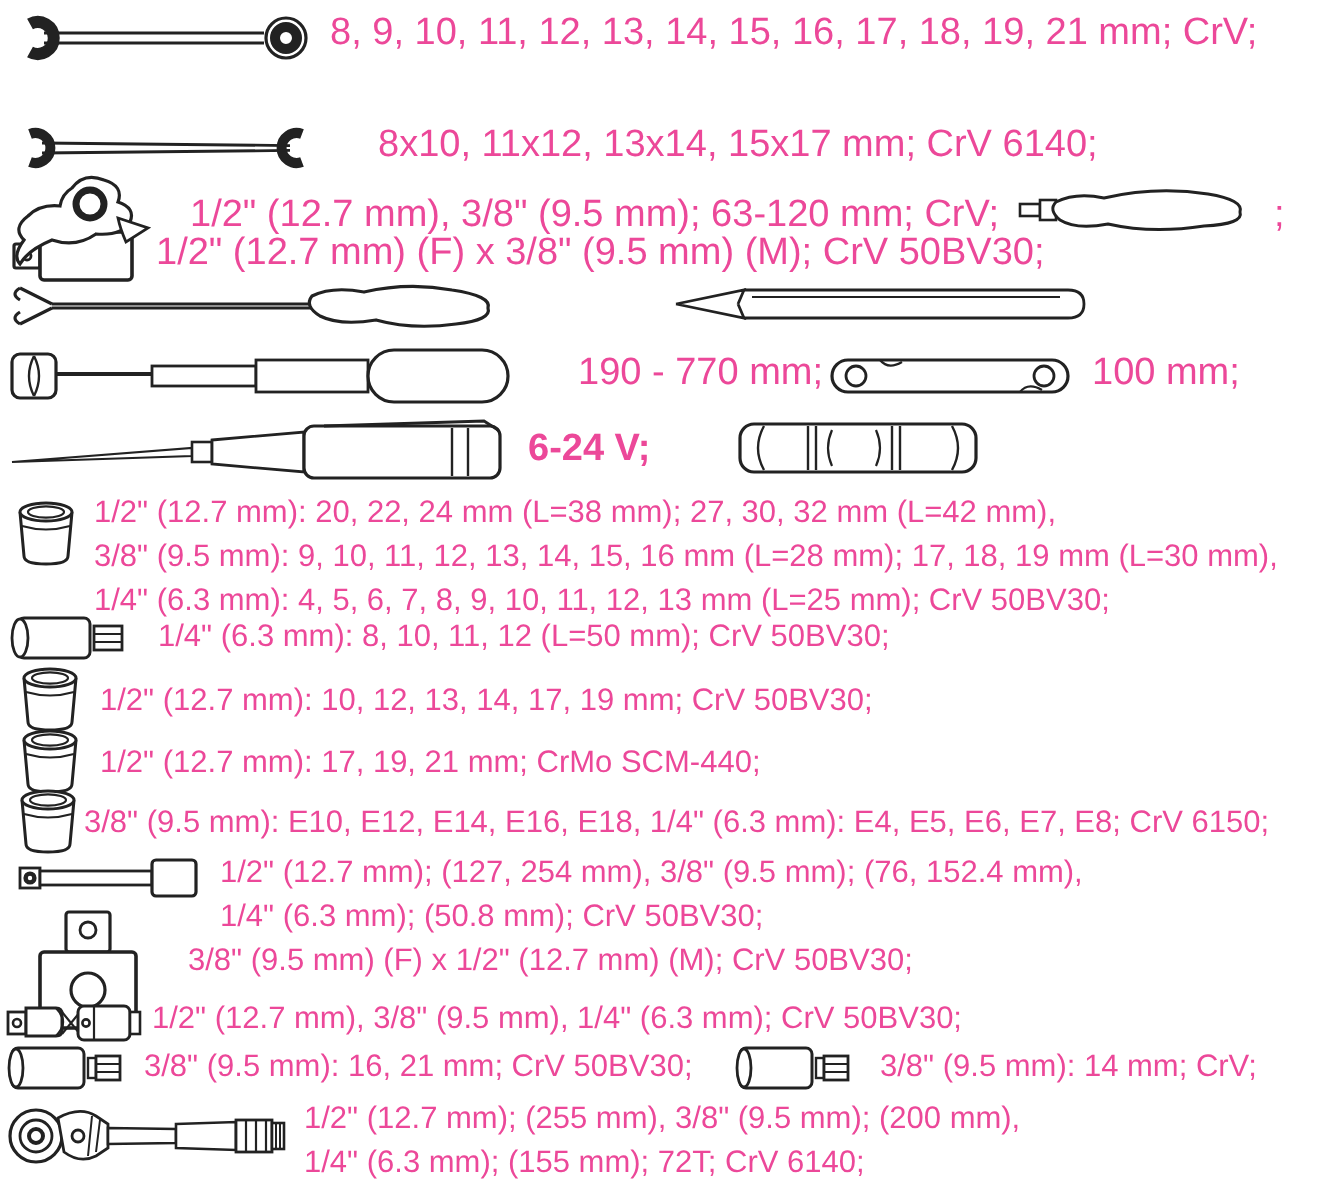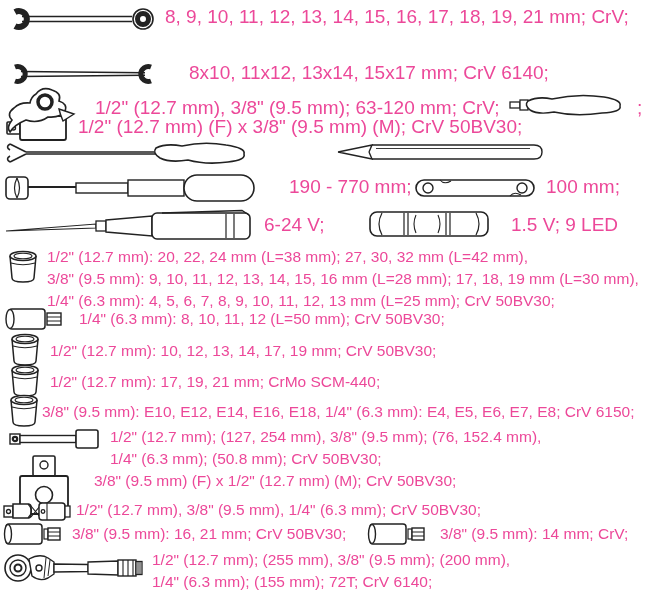--- a/index.html
+++ b/index.html
@@ -140,32 +140,31 @@
           <path d="M2 22 L92 15 L92 19 Z" stroke-width="1.1"></path>
           <rect x="92" y="12" width="10" height="10" stroke-width="1.3"></rect>
           <path d="M102 11 L148 7 L148 27 L102 23 Z" stroke-width="1.4"></path>
           <rect x="148" y="4" width="98" height="26" rx="5" stroke-width="1.6"></rect>
           <path d="M158 4 L238 1.5 L245 6" stroke-width="1.4" fill="none"></path>
           <line x1="222" y1="5" x2="222" y2="29" stroke-width="1.2"></line>
           <line x1="230" y1="5" x2="230" y2="29" stroke-width="1.2"></line>
         </g>
       </svg>
     </span>
-    <span class="abs t-lg" style="left:264px;top:6px;">6-24 V;</span>
+    <span class="abs t-lg" style="left:264px;top:6px;font-weight:bold;">6-24 V;</span>
     <span class="abs" style="left:368px;top:2px;">
       <svg width="122" height="30" viewBox="0 0 122 30">
         <g stroke="#222" fill="none">
           <rect x="2" y="3" width="118" height="24" rx="7" stroke-width="1.6" fill="#fff"></rect>
           <path d="M14 4 Q8 15 14 26 M108 4 Q114 15 108 26" stroke-width="1.2"></path>
           <path d="M36 4 L36 26 M40 4 L40 26 M78 4 L78 26 M82 4 L82 26" stroke-width="1.2"></path>
           <path d="M48 6 Q44 15 48 24 M70 6 Q74 15 70 24" stroke-width="1.1"></path>
         </g>
       </svg>
     </span>
-    <span class="abs t-lg" style="left:511px;top:6px;">1.5 V; 9 LED</span>
   </div>
 
   <div class="row" style="top:244px;height:70px;">
     <span class="abs" style="left:8px;top:6px;">
       <svg width="30" height="34" viewBox="0 0 30 34">
         <g stroke="#222" fill="#fff">
           <path d="M2 6 L4 28 Q4 32 15 32 Q26 32 26 28 L28 6" stroke-width="1.5"></path>
           <path d="M3 13 Q15 16.5 27 13" stroke-width="1.1" fill="none"></path>
           <ellipse cx="15" cy="6" rx="13" ry="4.5" stroke-width="1.5"></ellipse>
           <ellipse cx="15" cy="6" rx="9" ry="2.8" stroke-width="1.1" fill="none"></ellipse>

